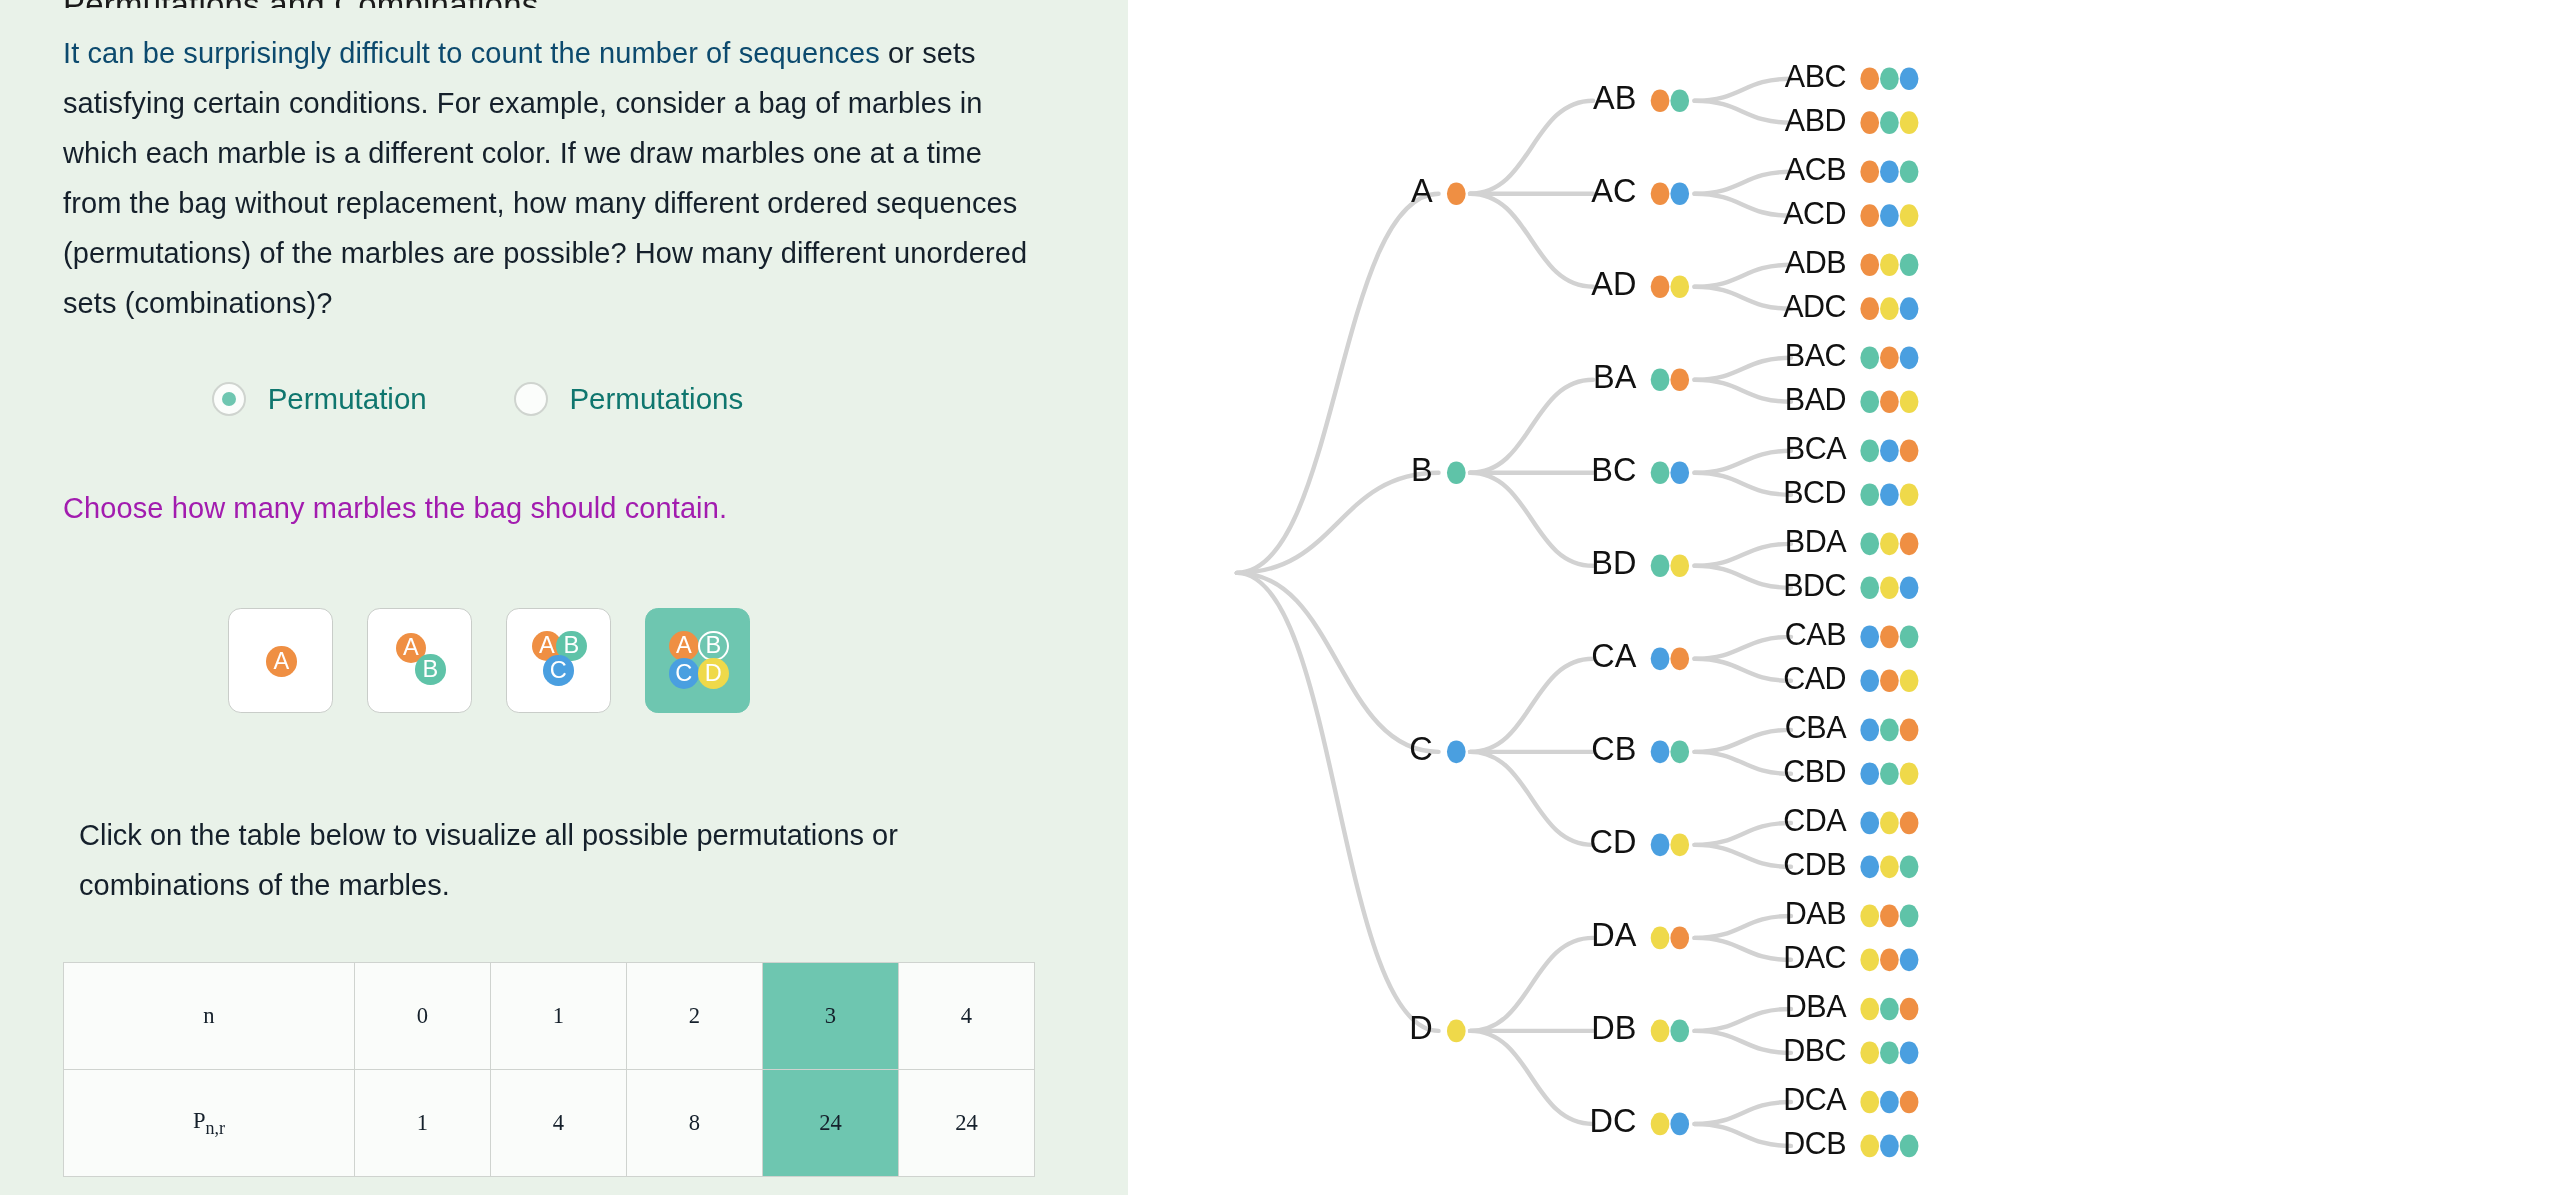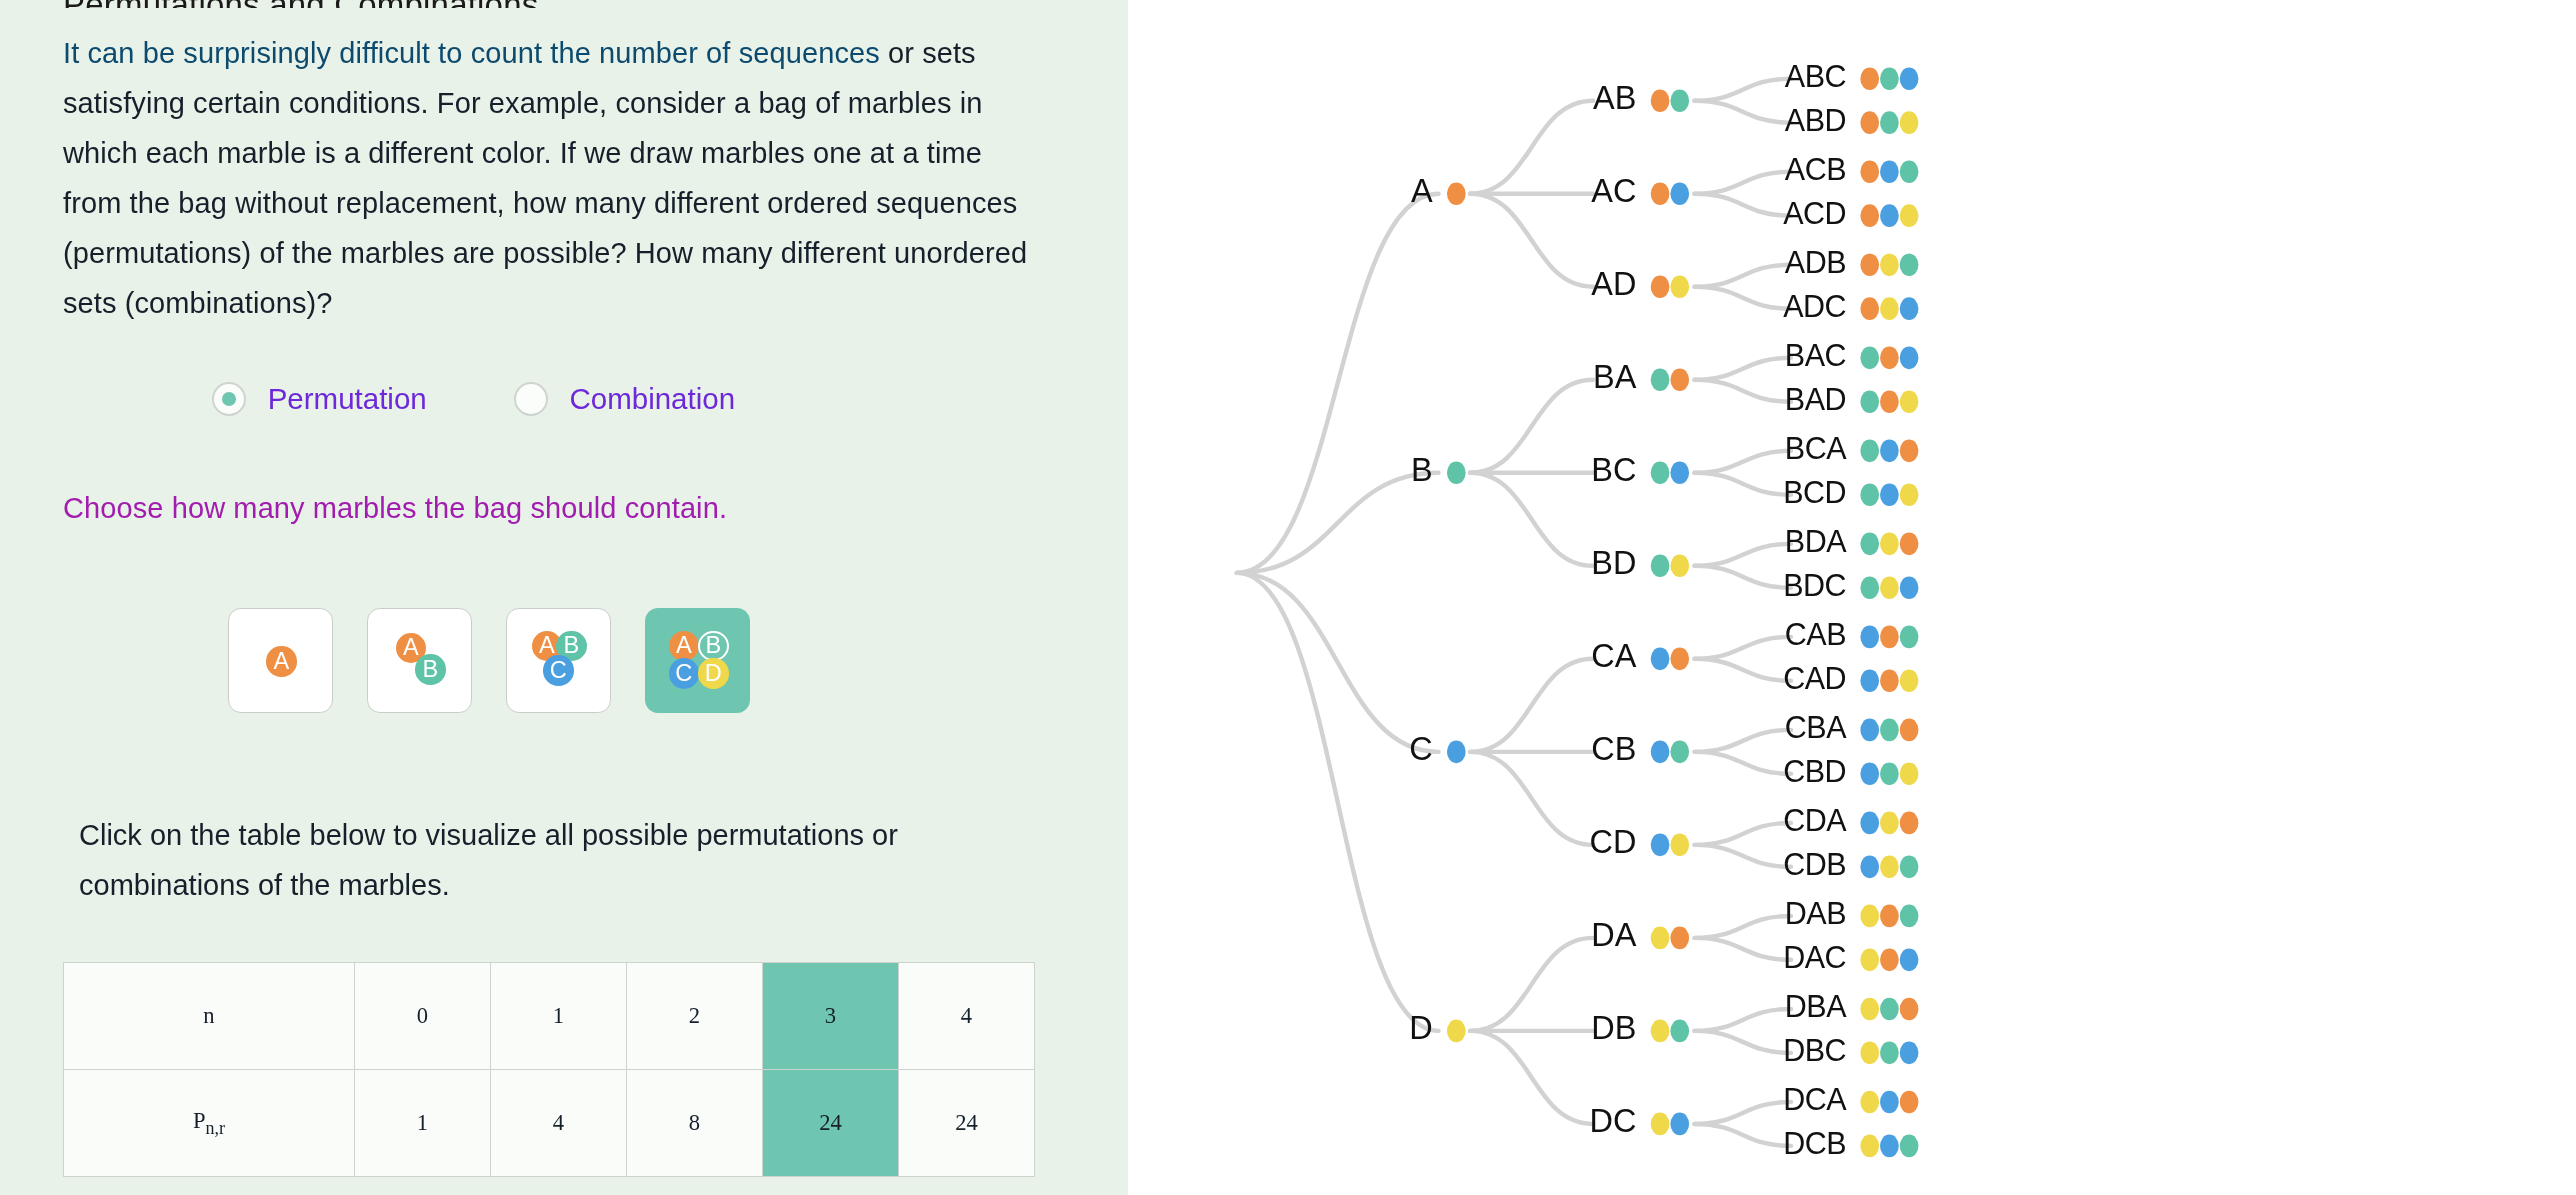--- a/index.html
+++ b/index.html
@@ -54,21 +54,21 @@
   .radio-option{display:flex;align-items:center;cursor:pointer;}
   .radio-option + .radio-option{margin-left:87px;}
   .radio-outer{
     width:34px;height:34px;border-radius:50%;
     background:#fbfdfb;border:2px solid #cfd4cf;
     display:flex;align-items:center;justify-content:center;
     box-sizing:border-box;flex:0 0 auto;
   }
   .radio-inner{width:14.8px;height:14.8px;border-radius:50%;background:#6ec6b0;}
   .radio-inner.off{background:transparent;}
-  .radio-label{margin-left:21.7px;font-size:29.5px;color:#6d28d9;white-space:nowrap;}
+  .radio-label{margin-left:21.7px;font-size:29.5px;color:#0f766e;white-space:nowrap;}
 
   
   #choose-text{
     position:absolute;left:63px;top:492px;
     font-size:29px;color:#a21caf;letter-spacing:0.1px;
   }
 
   
   #marble-cards{
     position:absolute;left:228px;top:608px;
@@ -160,21 +160,21 @@
       <label class="radio-option">
         <span class="radio-outer">
           <span class="radio-inner"></span>
         </span>
         <span class="radio-label">Permutation</span>
       </label>
       <label class="radio-option">
         <span class="radio-outer">
           <span class="radio-inner off"></span>
         </span>
-        <span class="radio-label">Combination</span>
+        <span class="radio-label">Permutations</span>
       </label>
     </div>
 
     <div id="choose-text">Choose how many marbles the bag should contain.</div>
 
     <div id="marble-cards">
         <div class="marble-card">
           <span class="marble" style="left: 37px; top: 37px; width: 30.5px; height: 30.5px; background: rgb(239, 143, 67);">A</span>
         </div>
         <div class="marble-card">

